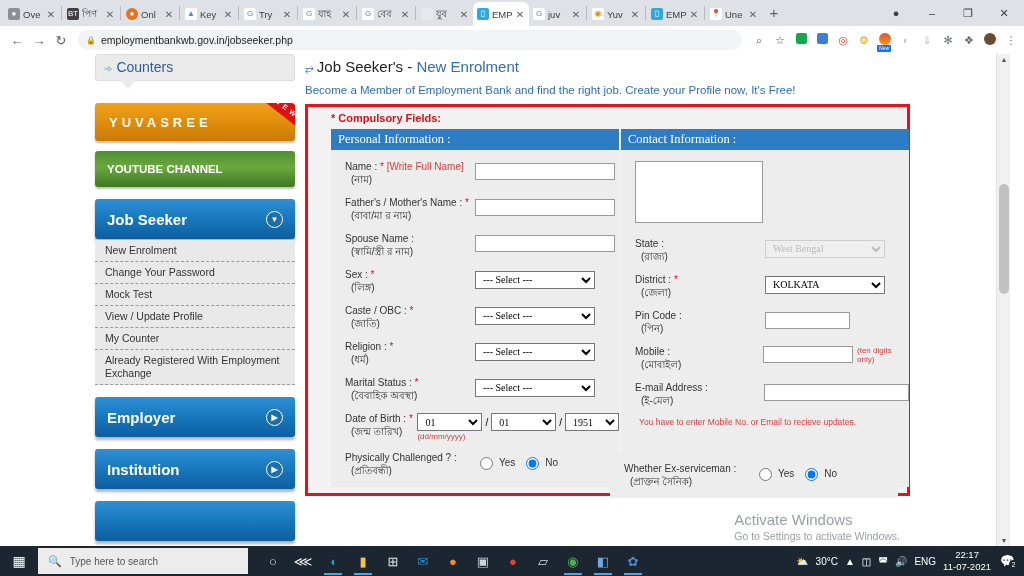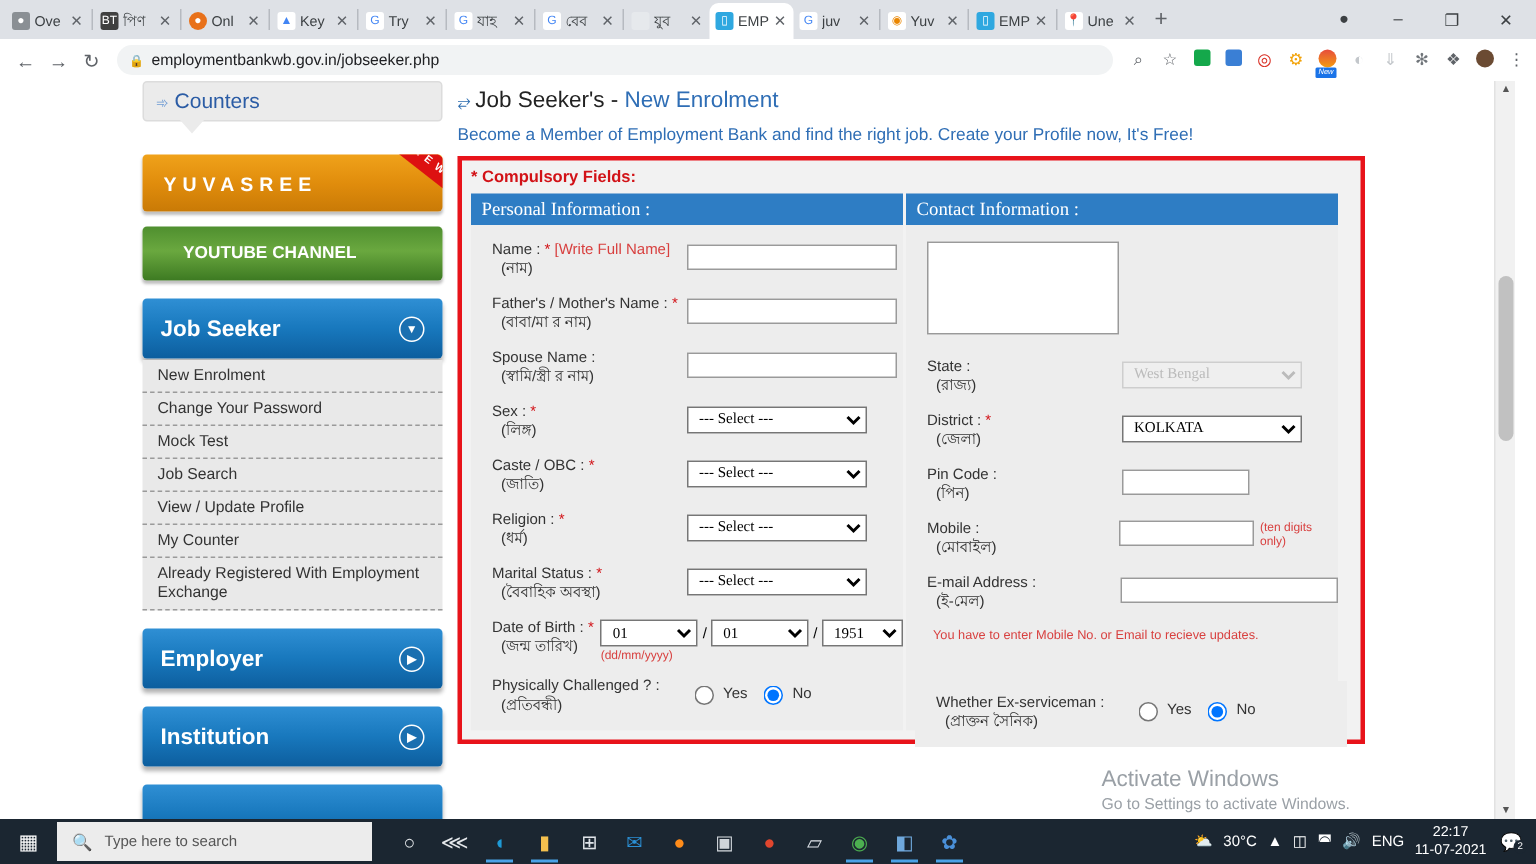--- a/index.html
+++ b/index.html
@@ -71,21 +71,21 @@
   }
   .ribbon {
     position:absolute; right:-16px; top:-2px; width:48px; height:16px; background:#d11;
     color:#fff; font-size:7px; font-weight:bold; text-align:center; line-height:16px;
     transform:rotate(38deg);
   }
   .ytube {
     margin-top:10px; height:36px;
     background:linear-gradient(180deg,#4f8f2f 0%, #6aa83f 45%, #3d7a22 100%);
     color:#fff; font-size:11.5px; font-weight:bold;
-    display:flex; align-items:center; padding-left:27px; border-radius:3px;
+    display:flex; align-items:center; padding-left:12px; border-radius:3px;
     box-shadow:0 2px 2px rgba(0,0,0,.25);
   }
   .navbig {
     margin-top:12px; height:40px;
     background:linear-gradient(180deg,#2f8fd4 0%, #1878bd 50%, #0d5e9e 100%);
     color:#fff; font-size:15px; font-weight:bold;
     display:flex; align-items:center; padding:0 12px; border-radius:3px;
     box-shadow:0 3px 3px rgba(0,0,0,.3);
   }
   .navbig .chev {
@@ -101,21 +101,21 @@
 
   
   .main { position:absolute; left:305px; top:0; width:610px; }
   .crumb { font-size:15px; color:#222; padding-top:4px; }
   .crumb .arr { color:#2b6cb0; font-size:11px; margin-right:3px; }
   .crumb .hl { color:#2f6eb5; }
   .subtitle { font-size:11.5px; color:#2f6eb5; margin-top:9px; }
 
   .redbox {
     margin-top:8px; border:3px solid #e8131a; background:#f2f2f2;
-    width:605px; height:392px; position:relative; padding:5px 6px;
+    width:605px; height:392px; position:relative; padding:5px 23px;
   }
   .compulsory { color:#d21217; font-size:11px; font-weight:bold; }
   .cols { display:flex; gap:2px; margin-top:5px; }
   .col { background:#ededed; }
   .col-left { width:288px; }
   .col-right { width:288px; }
   .colhead {
     background:#2e7dc4; color:#fff; font-family:"Liberation Serif", serif;
     font-size:12.5px; padding:3px 0 3px 7px; font-weight:normal;
   }
@@ -322,21 +322,20 @@
 
         <div class="navbig">
           <span>Job Seeker</span>
           <span class="chev">▼</span>
         </div>
 
         <div class="submenu">
           <div class="sitem">New Enrolment</div>
           <div class="sitem">Change Your Password</div>
           <div class="sitem">Mock Test</div>
-          <div class="sitem">Job Search</div>
           <div class="sitem">View / Update Profile</div>
           <div class="sitem">My Counter</div>
           <div class="sitem" style="padding-right:6px;">Already Registered With Employment Exchange</div>
         </div>
 
         <div class="navbig">
           <span>Employer</span>
           <span class="chev">▶</span>
         </div>
         <div class="navbig">

